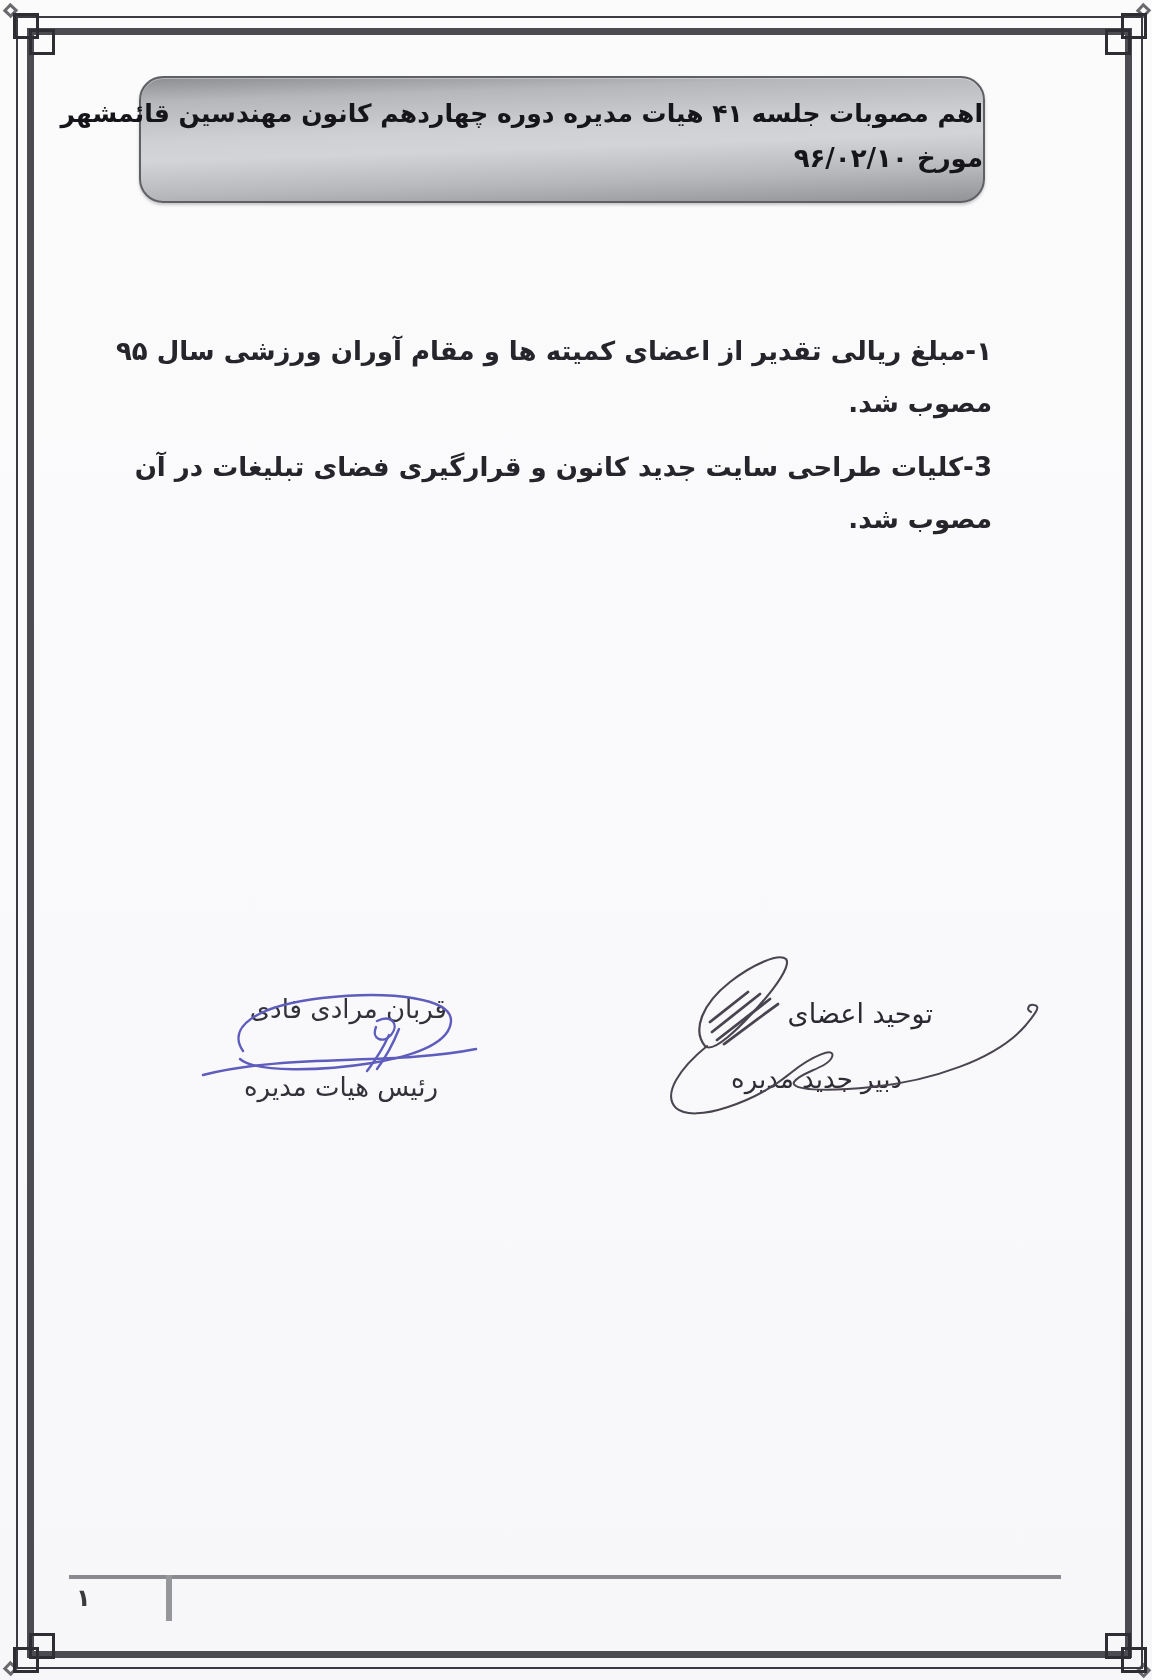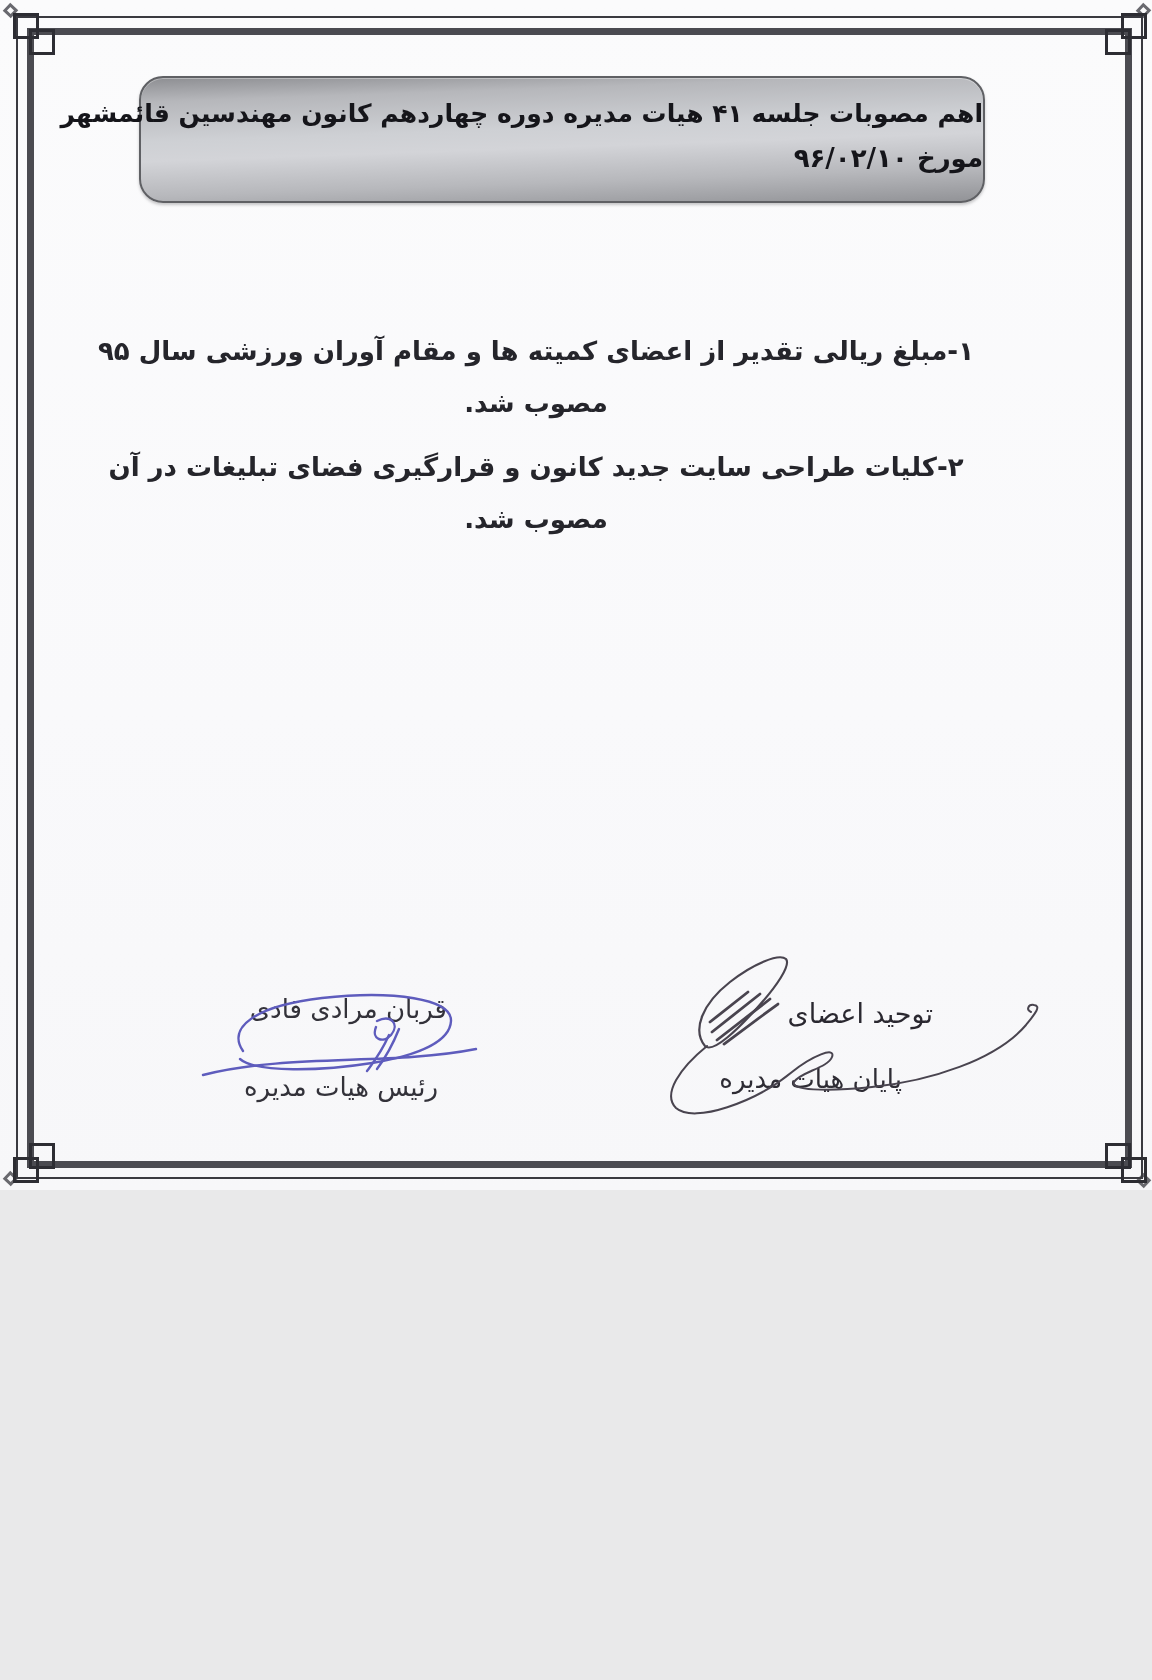--- a/index.html
+++ b/index.html
@@ -1,18 +1,18 @@
 <!DOCTYPE html>
 <html lang="fa"><head>
 <meta charset="utf-8">
 <style>
   html,body{margin:0;padding:0;background:#e9e9ea;}
   .page{
     position:relative;
-    width:1152px;height:1190px;
+    width:1152px;height:1680px;
     margin:0 auto;
     background:linear-gradient(180deg,#fbfbfc 0%,#f9f9fb 60%,#f7f7f9 100%);
     overflow:hidden;
     font-family:"DejaVu Sans","Liberation Sans",sans-serif;
   }
   
   .frame-thin{position:absolute;left:16px;top:16px;right:9px;bottom:11px;border:2px solid #3a3a40;}
   .frame-thick{position:absolute;left:27px;top:28px;right:20px;bottom:22px;border:7px solid #4b4b51;}
   .csq{position:absolute;width:26px;height:26px;border:3px solid #2d2d33;background:transparent;box-sizing:border-box;}
   .tl-a{left:13px;top:13px}.tl-b{left:29px;top:29px}
@@ -29,21 +29,21 @@
     background:linear-gradient(178deg,#8d8e92 0%,#b6b7bb 16%,#ced0d4 42%,#d3d4d8 55%,#b7b8bc 78%,#929397 100%);
     box-shadow:0 2px 3px rgba(40,40,45,.25), inset 0 1px 0 rgba(255,255,255,.35);
     direction:rtl;text-align:center;color:#15151a;font-weight:bold;
   }
   .banner-line1{margin-top:21px;font-size:25px;white-space:nowrap;letter-spacing:.2px;}
   .banner-line2{margin-top:15px;font-size:26px;text-align:right;}
 
   
   .body-text{
     position:absolute;right:160px;left:80px;top:325px;
-    direction:rtl;text-align:center;color:#25252b;font-weight:bold;font-size:26px;
+    direction:rtl;text-align:right;color:#25252b;font-weight:bold;font-size:26px;
   }
   .body-text p{margin:0 0 12px 0;line-height:2.0;}
 
   
   .sig-name,.sig-title{position:absolute;direction:rtl;font-weight:normal;white-space:nowrap;}
   .sec-name{top:998px;right:219px;font-size:27px;color:#2a2830;}
   .sec-title{top:1064px;right:250px;font-size:26px;color:#2e2c34;}
   .chair-name{top:994px;right:705px;font-size:26px;color:#33323a;}
   .chair-title{top:1072px;right:714px;font-size:26px;color:#33323a;margin-left:12px;}
   .ink-layer{position:absolute;left:0;top:0;pointer-events:none;}
@@ -74,25 +74,25 @@
   <i class="csq br-a"></i>
   <i class="csq br-b"></i>
 
   <div class="banner">
     <div class="banner-line1">اهم مصوبات جلسه ۴۱ هیات مدیره دوره چهاردهم کانون مهندسین قائمشهر</div>
     <div class="banner-line2">مورخ ۹۶/۰۲/۱۰</div>
   </div>
 
   <div class="body-text">
     <p>۱-مبلغ ریالی تقدیر از اعضای کمیته ها و مقام آوران ورزشی سال ۹۵ مصوب شد.</p>
-    <p>۲-کلیات طراحی سایت جدید کانون و قرارگیری فضای تبلیغات در آن مصوب شد.</p>
+    <p>3-کلیات طراحی سایت جدید کانون و قرارگیری فضای تبلیغات در آن مصوب شد.</p>
   </div>
 
   <div class="sig-name sec-name">توحید اعضای</div>
-  <div class="sig-title sec-title">پایان هیات مدیره</div>
+  <div class="sig-title sec-title">دبیر جدید مدیره</div>
   <div class="sig-name chair-name">قربان مرادی قادی</div>
   <div class="sig-title chair-title">رئیس هیات مدیره</div>
 
   <svg class="ink-layer" width="1152" height="1680" viewBox="0 0 1152 1680">
     <g fill="none" stroke="#49444f" stroke-linecap="round">
       <path stroke-width="2.2" d="M705,1046 C692,1030 702,1004 730,982 C753,964 779,953 786,959 C791,965 777,986 757,1008 C739,1028 713,1054 705,1046 Z"></path>
       <path stroke-width="2.8" d="M712,1032 L760,994"></path>
       <path stroke-width="2.8" d="M717,1040 L770,999"></path>
       <path stroke-width="2.8" d="M724,1044 L778,1004"></path>
       <path stroke-width="2.8" d="M710,1022 L748,992"></path>

